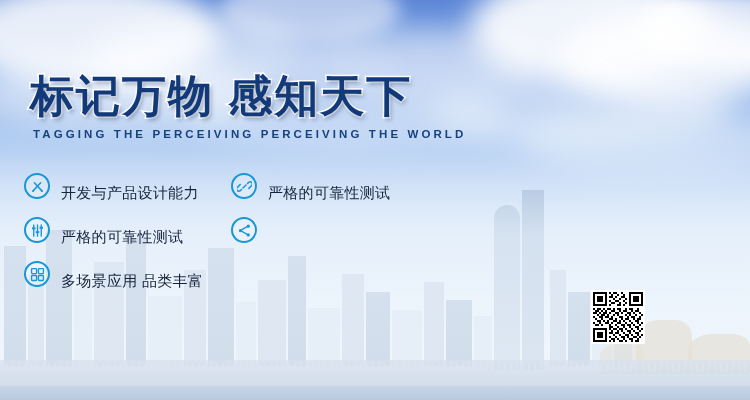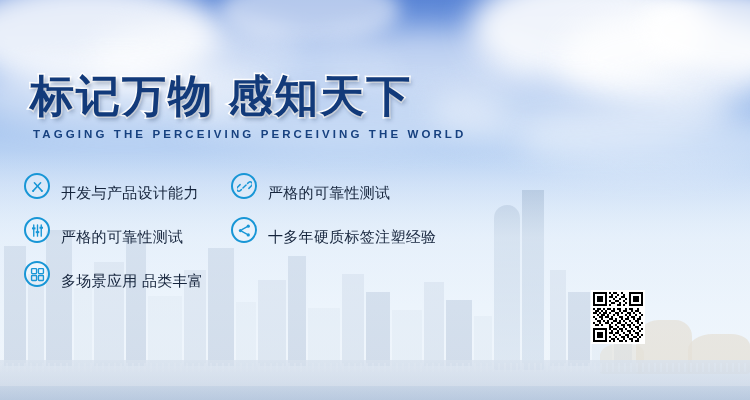--- a/index.html
+++ b/index.html
@@ -207,21 +207,20 @@
       <div class="feat">
         <span class="ic">
           <svg width="15" height="15" viewBox="0 0 24 24" fill="none" stroke="#1896d6" stroke-width="2.1">
             <circle cx="18" cy="5" r="2.6" fill="#1896d6" stroke="none"></circle>
             <circle cx="5.5" cy="12" r="2.6" fill="#1896d6" stroke="none"></circle>
             <circle cx="18" cy="19" r="2.6" fill="#1896d6" stroke="none"></circle>
             <line x1="7.8" y1="10.7" x2="15.7" y2="6.3" stroke-linecap="round"></line>
             <line x1="7.8" y1="13.3" x2="15.7" y2="17.7" stroke-linecap="round"></line>
           </svg>
         </span>
-        <span class="flabel">十多年硬质标签注塑经验</span>
       </div>
 
     </div>
   </div>
 
   <div class="qr">
     <svg width="50" height="50" viewBox="0 0 25 25" shape-rendering="crispEdges">
       <rect width="25" height="25" fill="#ffffff"></rect>
       <g fill="#000000">
         <rect x="0" y="0" width="7" height="1"></rect>

